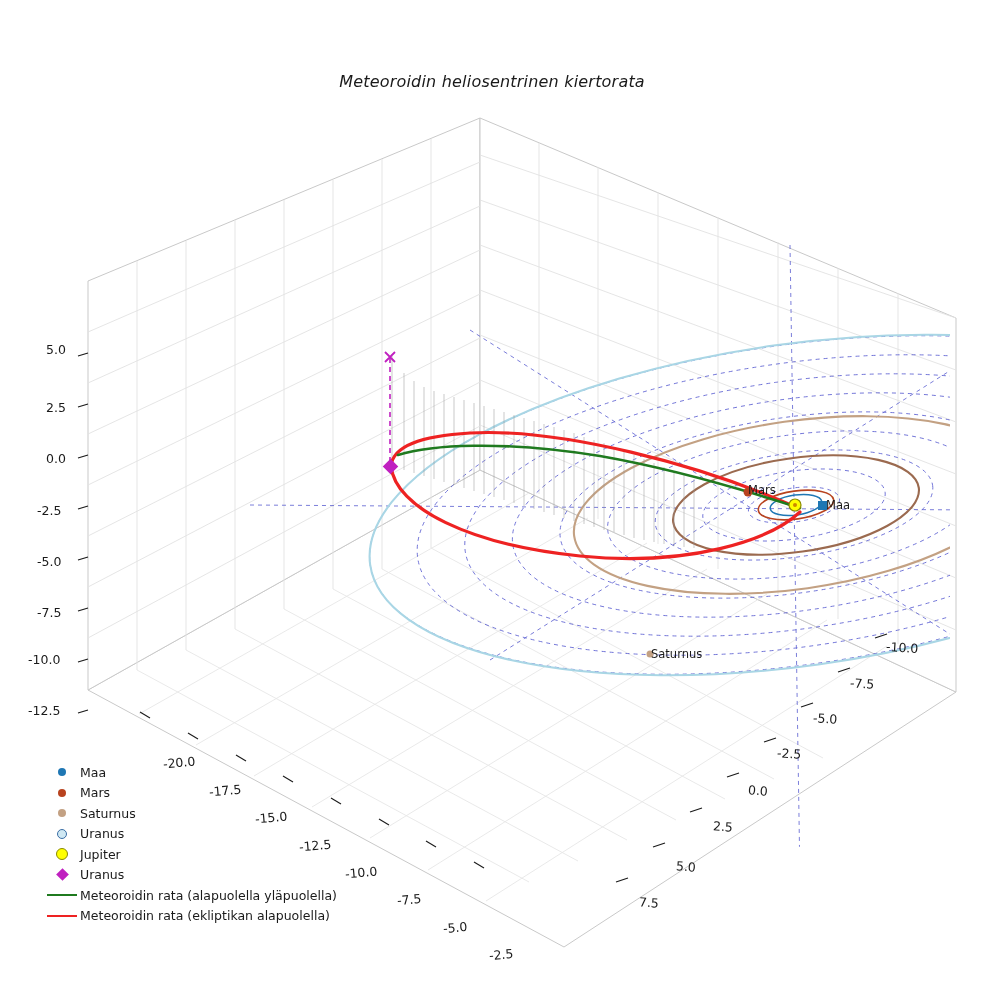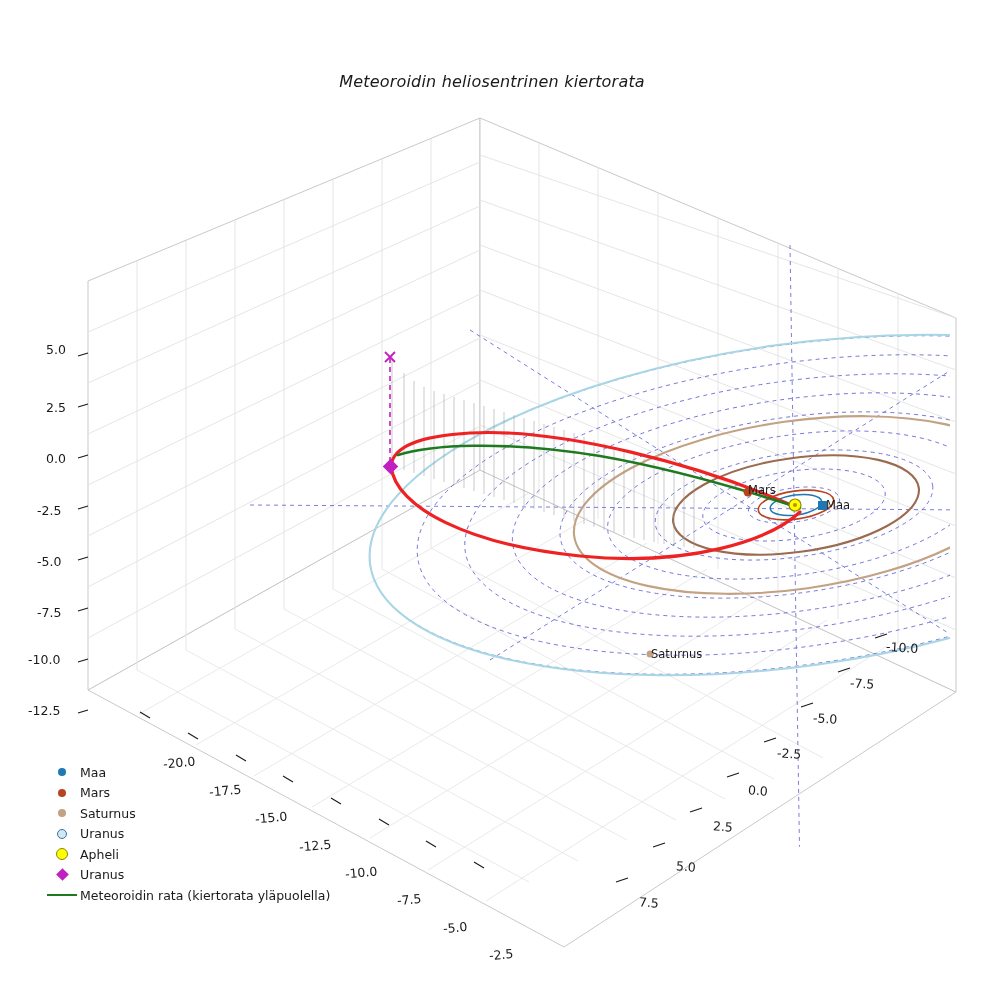--- a/index.html
+++ b/index.html
@@ -352,29 +352,35 @@
     <div class="legend-row">
       <span class="legend-key">
           <span class="dot ring" style="background:#cfe8f3"></span>
         </span>
       <span class="legend-text">Uranus</span>
     </div>
     <div class="legend-row">
       <span class="legend-key">
           <span class="dot big" style="background:#ffff00;border:1px solid #8a8a00"></span>
         </span>
-      <span class="legend-text">Apheli</span>
+      <span class="legend-text">Jupiter</span>
     </div>
     <div class="legend-row">
       <span class="legend-key">
           <span class="diamond"></span>
         </span>
       <span class="legend-text">Uranus</span>
     </div>
     <div class="legend-row">
       <span class="legend-key">
           <span class="line-key" style="border-top-color:#1f7a1f"></span>
         </span>
-      <span class="legend-text">Meteoroidin rata (kiertorata yläpuolella)</span>
+      <span class="legend-text">Meteoroidin rata (alapuolella yläpuolella)</span>
+    </div>
+    <div class="legend-row">
+      <span class="legend-key">
+          <span class="line-key" style="border-top-color:#ee2222"></span>
+        </span>
+      <span class="legend-text">Meteoroidin rata (ekliptikan alapuolella)</span>
     </div>
   </div>
 
 </div>
 
 </body></html>

